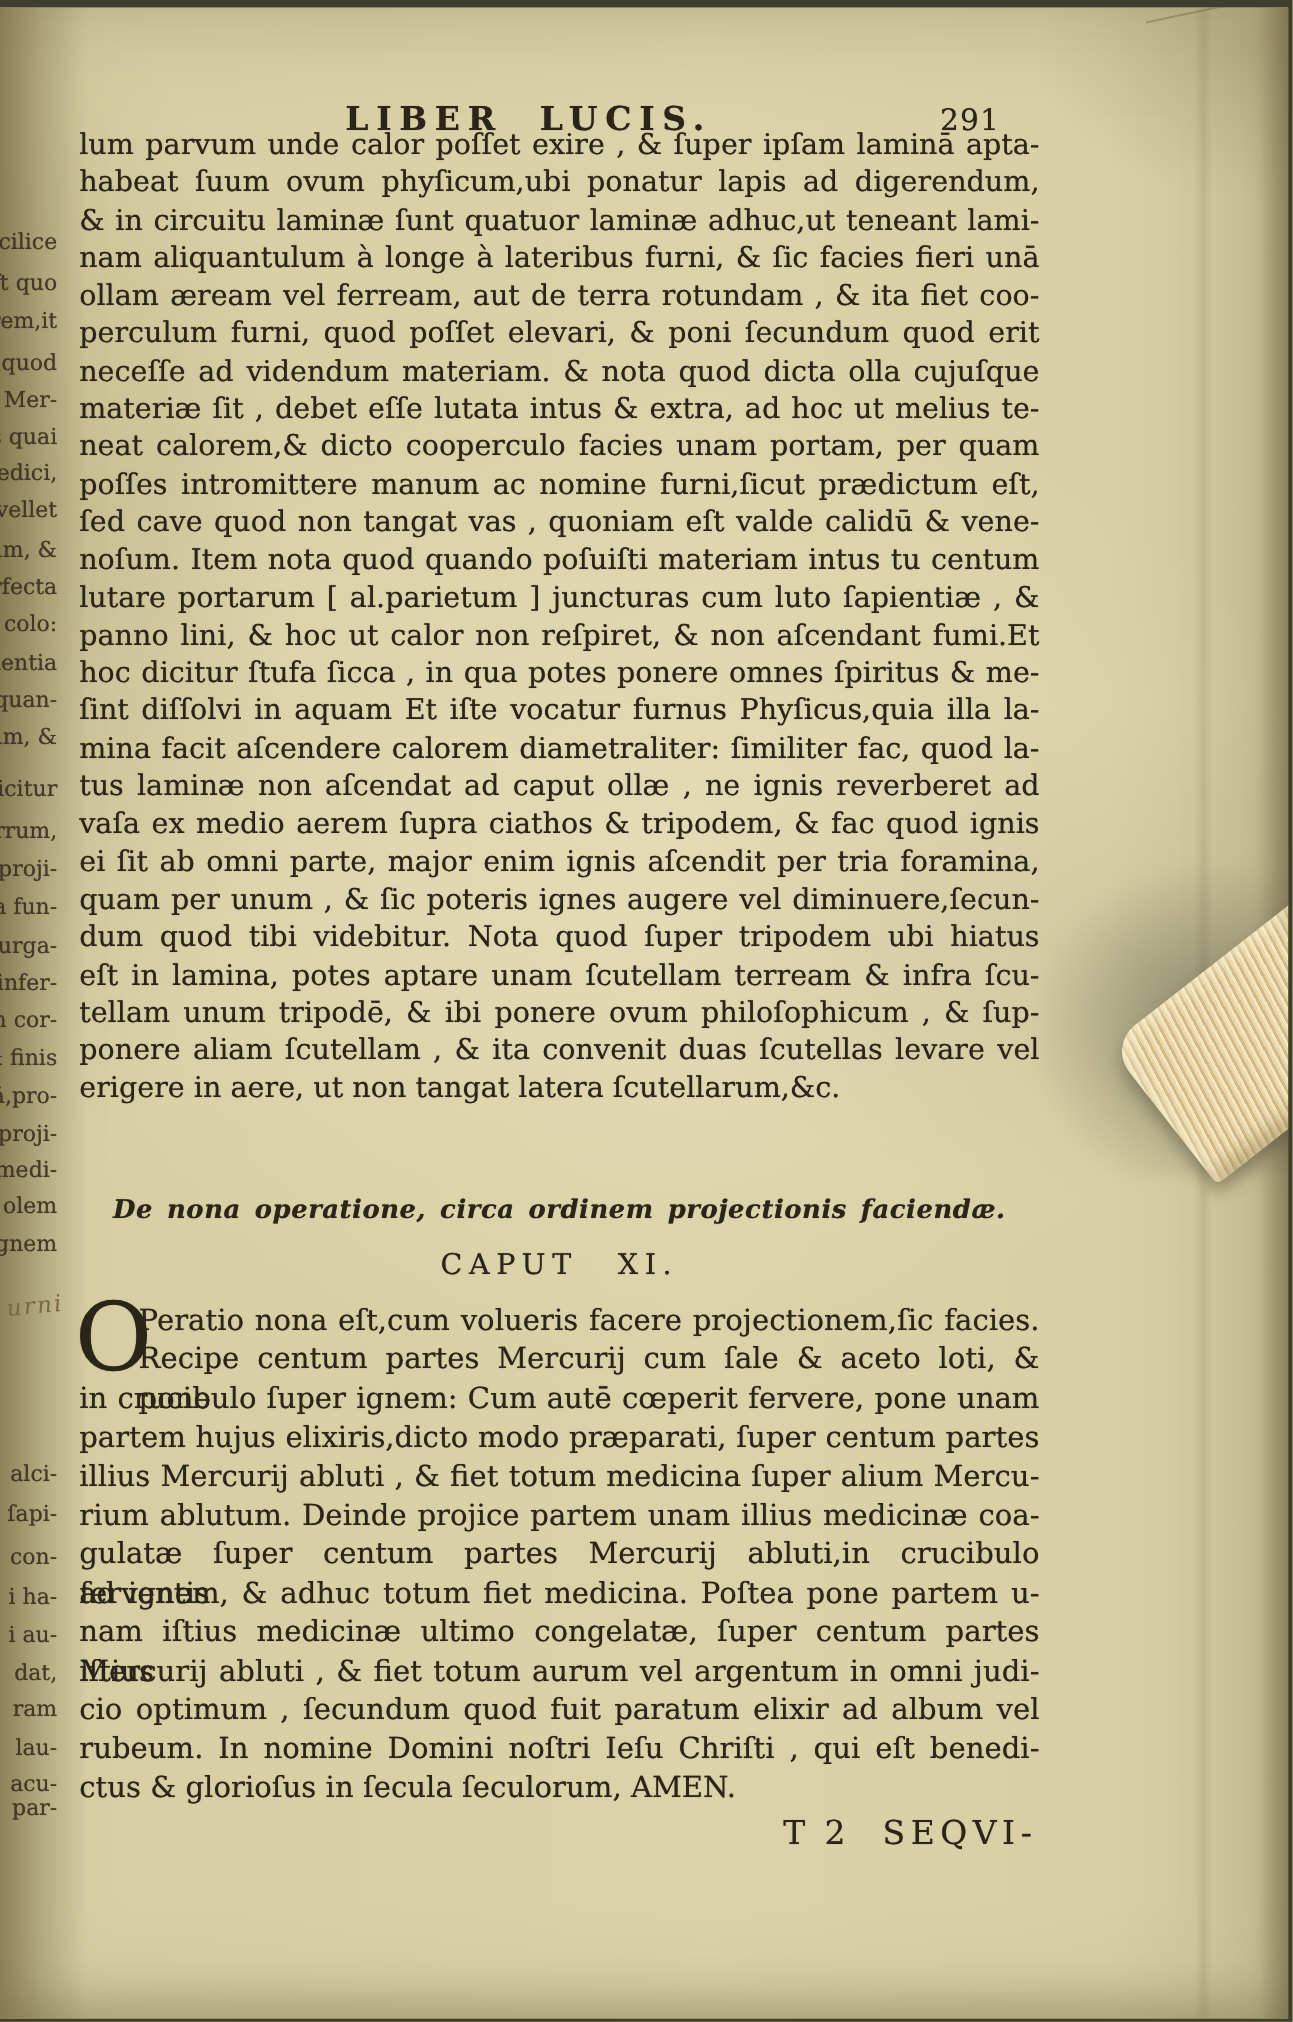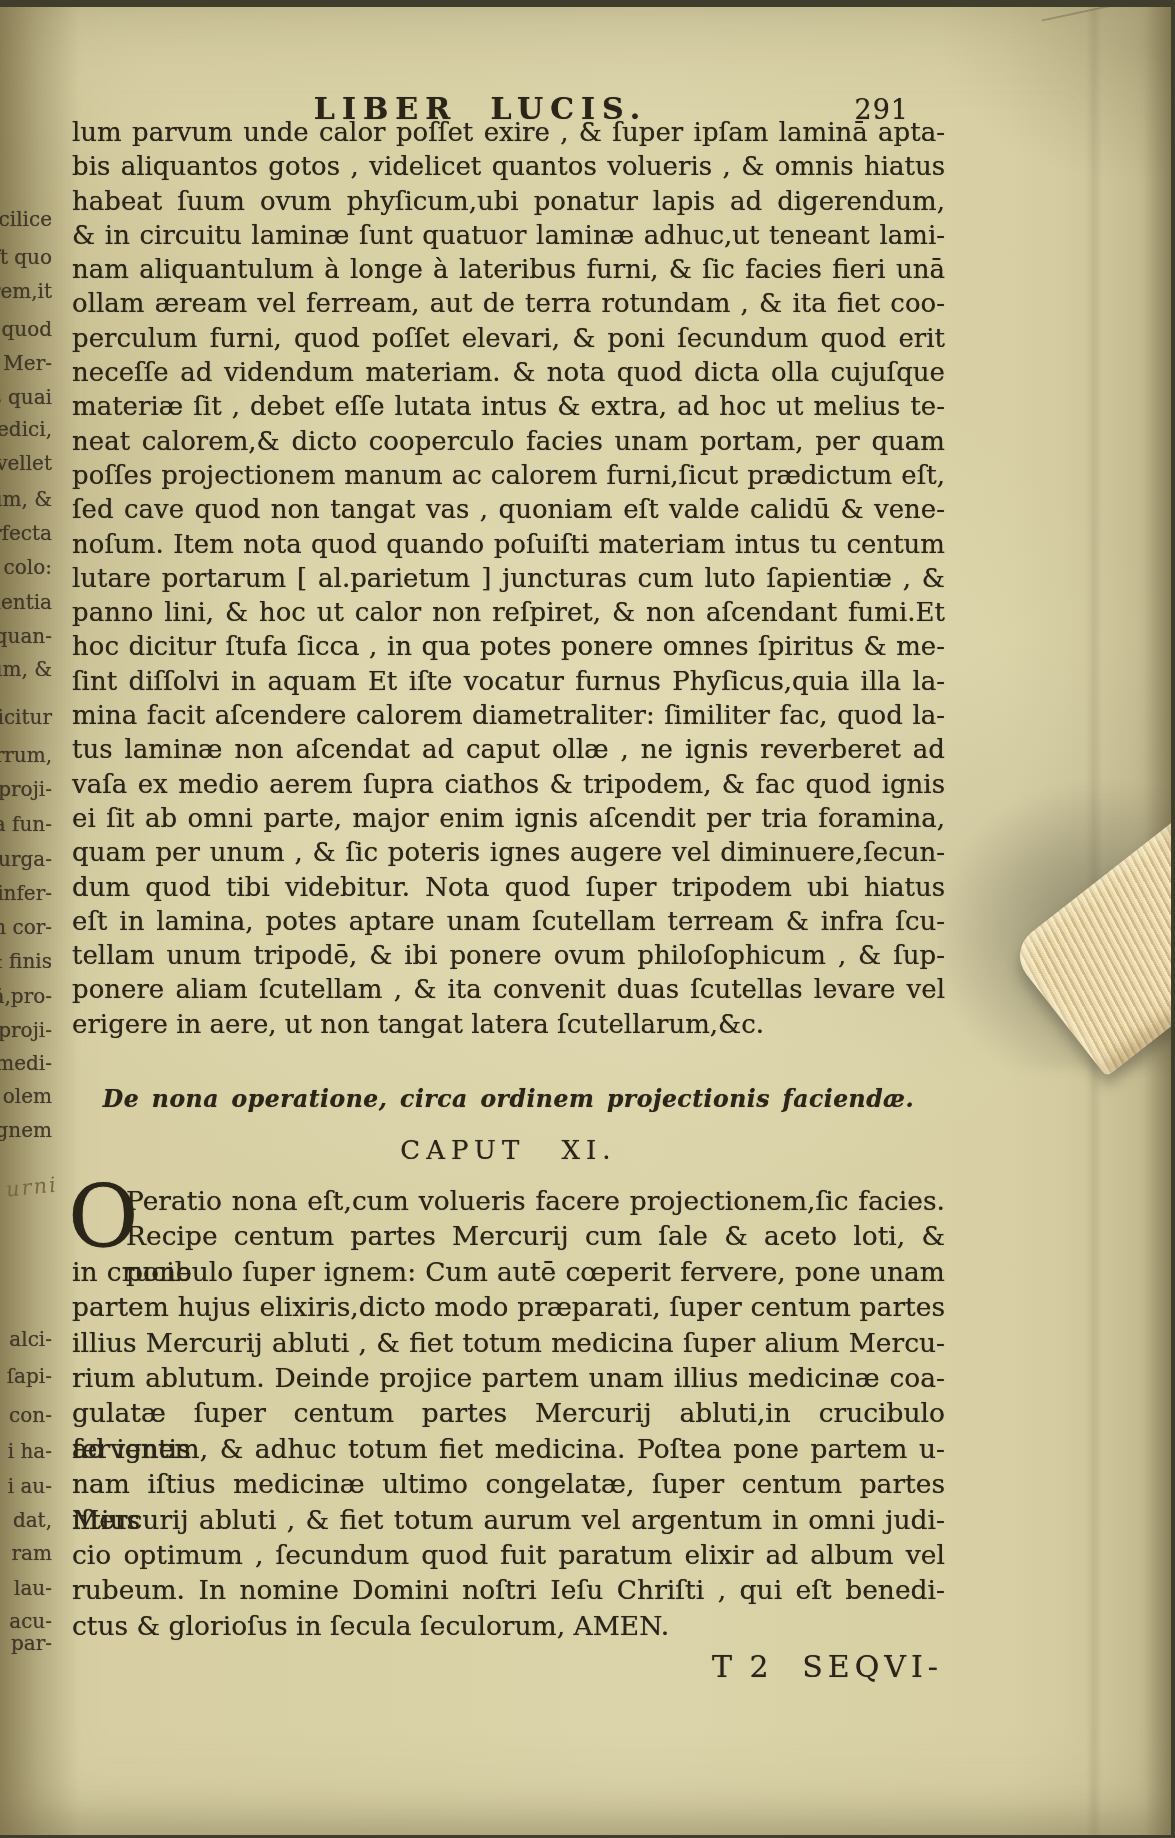--- a/index.html
+++ b/index.html
@@ -164,30 +164,29 @@
     </div>
   <div class="handwritten-note">urni</div>
 
   <div class="header">
     <span class="running-title">LIBER LUCIS.</span>
     <span class="page-number">291</span>
   </div>
 
   <div class="textblock p1">
       <div class="line">lum parvum unde calor poſſet exire , &amp; ſuper ipſam laminā apta-</div>
-      <div class="line">bis aliquantos gotos , videlicet quantos volueris , &amp; omnis hiatus</div>
       <div class="line">habeat ſuum ovum phyſicum,ubi ponatur lapis ad digerendum,</div>
       <div class="line">&amp; in circuitu laminæ ſunt quatuor laminæ adhuc,ut teneant lami-</div>
       <div class="line">nam aliquantulum à longe à lateribus furni, &amp; ſic facies fieri unā</div>
       <div class="line">ollam æream vel ferream, aut de terra rotundam , &amp; ita fiet coo-</div>
       <div class="line">perculum furni, quod poſſet elevari, &amp; poni ſecundum quod erit</div>
       <div class="line">neceſſe ad videndum materiam. &amp; nota quod dicta olla cujuſque</div>
       <div class="line">materiæ ſit , debet eſſe lutata intus &amp; extra, ad hoc ut melius te-</div>
       <div class="line">neat calorem,&amp; dicto cooperculo facies unam portam, per quam</div>
-      <div class="line">poſſes projectionem manum ac calorem furni,ſicut prædictum eſt,</div>
+      <div class="line">poſſes intromittere manum ac nomine furni,ſicut prædictum eſt,</div>
       <div class="line">ſed cave quod non tangat vas , quoniam eſt valde calidū &amp; vene-</div>
       <div class="line">noſum. Item nota quod quando poſuiſti materiam intus tu centum</div>
       <div class="line">lutare portarum [ al.parietum ] juncturas cum luto ſapientiæ , &amp;</div>
       <div class="line">panno lini, &amp; hoc ut calor non reſpiret, &amp; non aſcendant fumi.Et</div>
       <div class="line">hoc dicitur ſtufa ſicca , in qua potes ponere omnes ſpiritus &amp; me-</div>
       <div class="line">ſint diſſolvi in aquam Et iſte vocatur furnus Phyſicus,quia illa la-</div>
       <div class="line">mina facit aſcendere calorem diametraliter: ſimiliter fac, quod la-</div>
       <div class="line">tus laminæ non aſcendat ad caput ollæ , ne ignis reverberet ad</div>
       <div class="line">vaſa ex medio aerem ſupra ciathos &amp; tripodem, &amp; fac quod ignis</div>
       <div class="line">ei ſit ab omni parte, major enim ignis aſcendit per tria foramina,</div>

